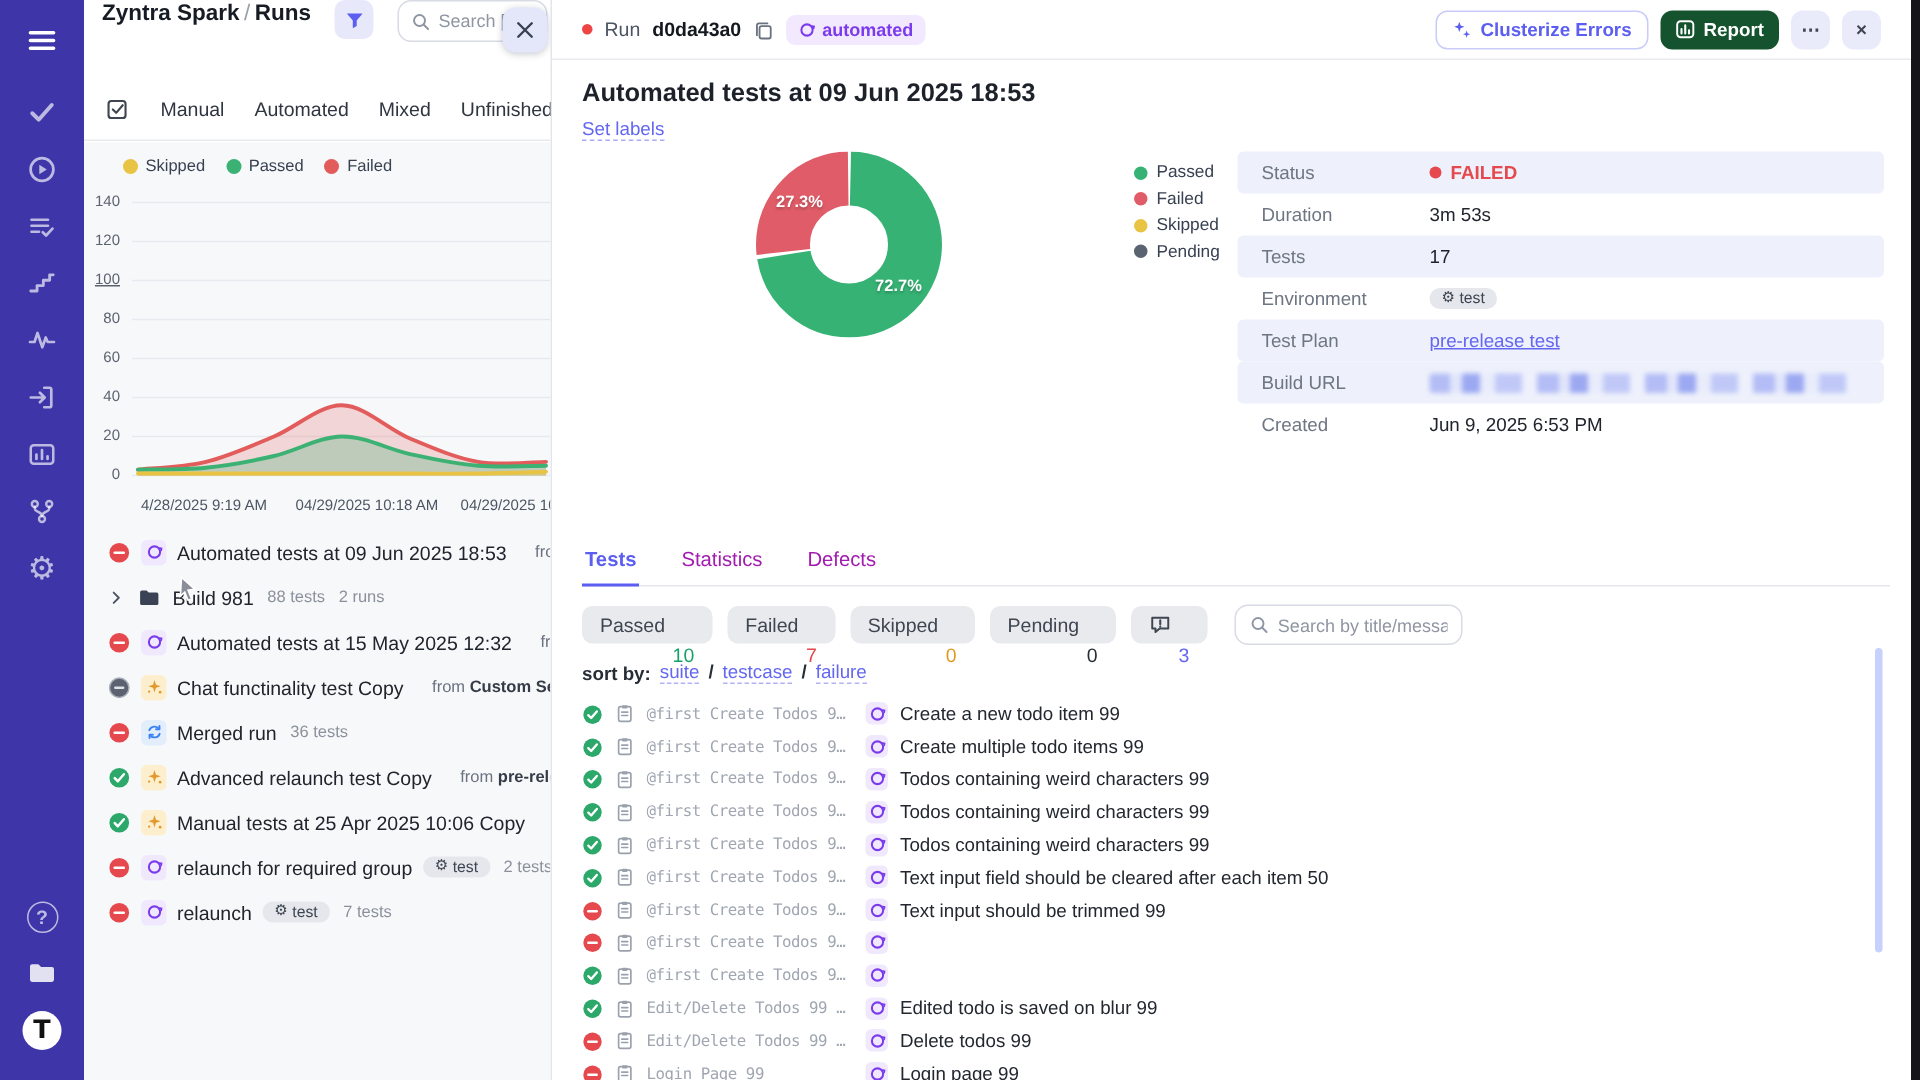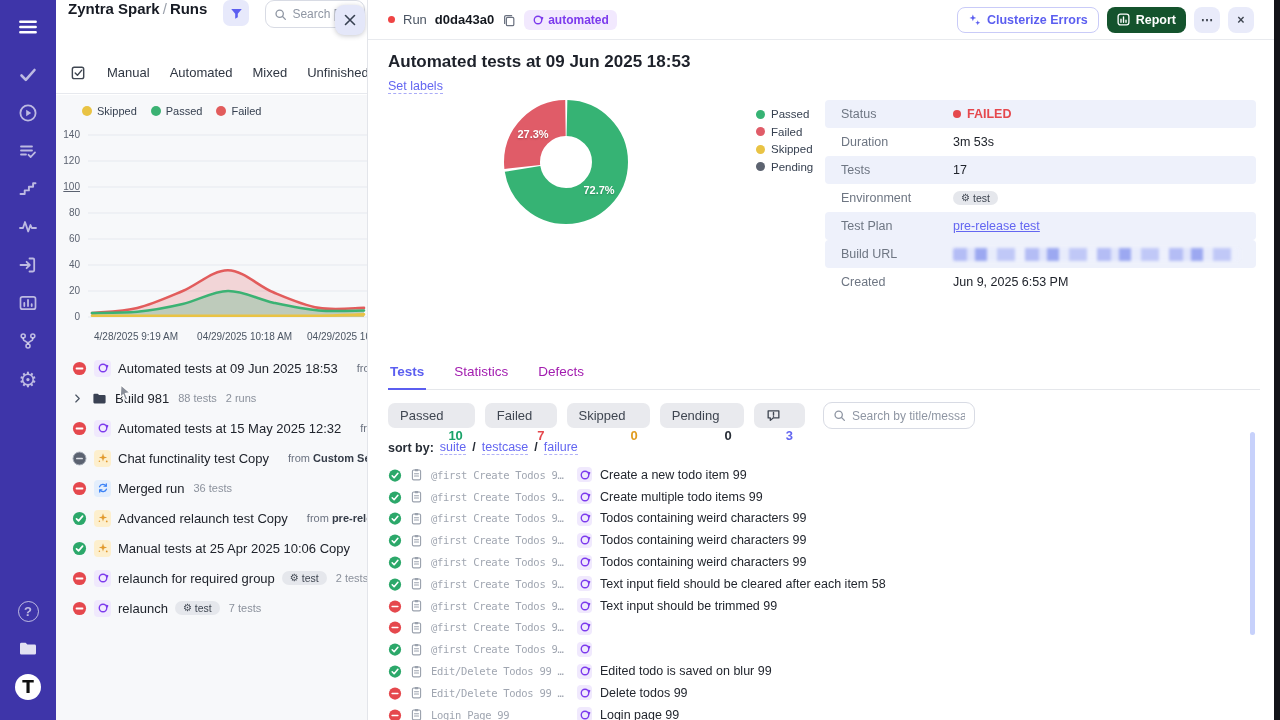--- a/index.html
+++ b/index.html
@@ -96,21 +96,21 @@
   .d-link { color:#6366f1; text-decoration:underline; cursor:pointer; font-size:12.5px; }
   .redact { height:13px; width:300px; border-radius:2px; filter:blur(1.6px); opacity:.85;
     background:repeating-linear-gradient(90deg,#aab4f5 0 14px,#dfe4fb 14px 22px,#8e9cf0 22px 34px,#e8ecfc 34px 44px,#b9c2f7 44px 62px,#eef1fd 62px 72px); }
 
   .m-tabs { display:flex; gap:26px; border-bottom:1px solid #e5e7eb; margin-top:14px; }
   .m-tab { font-size:13.5px; color:#a21caf; padding:6px 2px 9px; cursor:pointer; }
   .m-tab.active { color:#5b5ef0; font-weight:600; border-bottom:2.5px solid #5b5ef0; margin-bottom:-1px; }
 
   .pills-row { display:flex; align-items:center; gap:10px; margin-top:12px; }
   .pill { background:#e9eaee; border-radius:7px; height:25px; display:inline-flex; align-items:center; gap:5px; padding:0 12px; font-size:13px; color:#3f4651; cursor:pointer; }
-  .pill b { font-weight:700;margin-top:40px; }
+  .pill b { font-weight:400;margin-top:40px; }
   .m-search { display:flex; align-items:center; gap:6px; border:1px solid #d8dbe4; border-radius:9px; height:27px; padding:0 9px; width:152px; margin-left:8px; background:#fff; }
   .m-search input { border:0; outline:0; width:100%; font-size:12px; color:#374151; font-family:inherit; }
   .m-search input::placeholder { color:#8f96a3; }
 
   .sort-row { margin-top:11px; font-size:12.5px; color:#272d36; font-weight:700; display:flex; gap:6px; align-items:center; }
   .sort-link { color:#6366f1; font-weight:400; border-bottom:1px dashed rgba(99,102,241,.5); cursor:pointer; }
 
   .tests { margin-top:9px; }
   .t-row { height:21.8px; display:flex; align-items:center; gap:8px; cursor:pointer; white-space:nowrap; }
   .t-status { width:14px; height:14px; display:flex; flex:0 0 auto; }
@@ -754,21 +754,21 @@
               <path d="M4.8 6.2h4.4M4.8 8.6h4.4" stroke="#9aa1ad" stroke-width="1.1" stroke-linecap="round"></path>
             </svg>
           </span>
           <span class="t-suite">@first Create Todos 99...</span>
           <span class="t-kind">
             <svg width="12" height="12" viewBox="0 0 16 16">
               <circle cx="8" cy="8" r="5" stroke="currentColor" stroke-width="1.8" fill="none"></circle>
               <path d="M12.6 4.6l1.6.3-.3 1.7" stroke="currentColor" stroke-width="1.6" fill="none" stroke-linecap="round"></path>
             </svg>
           </span>
-          <span class="t-title">Text input field should be cleared after each item 58</span>
+          <span class="t-title">Text input field should be cleared after each item 50</span>
         </div>
         <div class="t-row">
           <span class="t-status">
             <svg width="15" height="15" viewBox="0 0 16 16">
               <circle cx="8" cy="8" r="7" fill="#e5484d"></circle>
               <path d="M4.8 8h6.4" stroke="#fff" stroke-width="1.9" stroke-linecap="round"></path>
             </svg>
           </span>
           <span class="t-clip">
             <svg width="13" height="13" viewBox="0 0 14 14">

